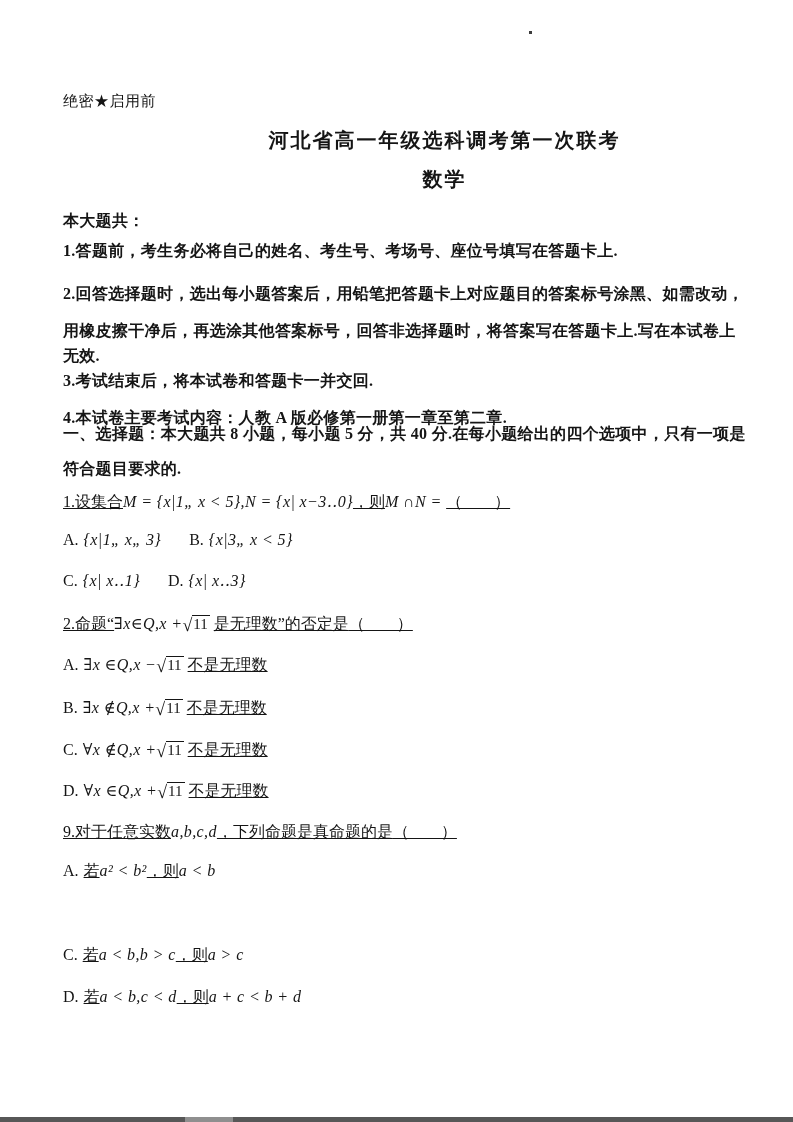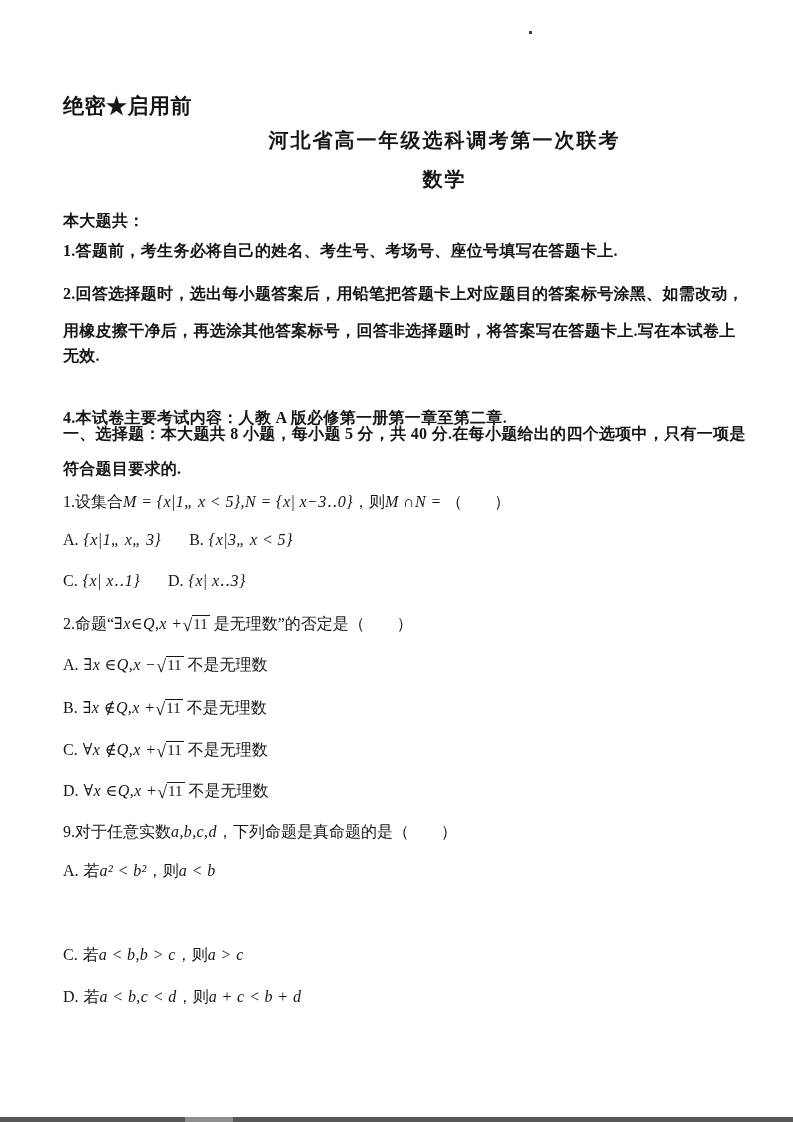--- a/index.html
+++ b/index.html
@@ -8,25 +8,25 @@
     width:793px;height:1122px;
     background:#ffffff;
     overflow:hidden;
     font-family:"Liberation Serif","DejaVu Serif",serif;
     color:#151515;
   }
   .line{position:absolute;left:63px;white-space:nowrap;}
   .center{left:0;width:100%;text-align:center;}
   
   .b{font-weight:bold;font-size:16px;letter-spacing:.3px;}
-  .security{font-weight:bold;font-size:21px;letter-spacing:.5px;}
+  .security{font-weight:normal;font-size:15px;letter-spacing:.5px;}
   .title{font-weight:bold;font-size:20px;letter-spacing:2px;padding-left:48px;}
   
   .q{font-size:16px;}
-  .cjk{font-style:normal;}
+  .cjk{font-style:normal;text-decoration:underline;}
   .m{font-style:italic;font-family:"Liberation Serif","DejaVu Serif",serif;letter-spacing:.4px;}
   .lab{font-style:normal;margin-right:5px;}
   .opt2{margin-left:24px;}
   
   .sqrt{display:inline-block;font-style:normal;}
   .sqrt .sign{font-size:18px;line-height:1;vertical-align:-2px;}
   .sqrt .radicand{border-top:1.5px solid #151515;padding:0 2px 0 1px;font-size:15px;margin-top:46px;}
   
   .stray-dot{position:absolute;left:529px;top:31px;width:3px;height:3px;background:#3c3c3c;}
   
@@ -43,20 +43,21 @@
   <div class="line security" style="top:92px">绝密★启用前</div>
 
   <div class="line center title" style="top:127px">河北省高一年级选科调考第一次联考</div>
   <div class="line center title" style="top:166px">数学</div>
 
   <div class="line b" style="top:211px">本大题共：</div>
   <div class="line b" style="top:241px">1.答题前，考生务必将自己的姓名、考生号、考场号、座位号填写在答题卡上.</div>
   <div class="line b" style="top:284px">2.回答选择题时，选出每小题答案后，用铅笔把答题卡上对应题目的答案标号涂黑、如需改动，</div>
   <div class="line b" style="top:321px">用橡皮擦干净后，再选涂其他答案标号，回答非选择题时，将答案写在答题卡上.写在本试卷上</div>
   <div class="line b" style="top:346px">无效.</div>
+  <div class="line b" style="top:371px">3.考试结束后，将本试卷和答题卡一并交回.</div>
   <div class="line b" style="top:408px">4.本试卷主要考试内容：人教 A 版必修第一册第一章至第二章.</div>
 
   <div class="line b" style="top:424px">一、选择题：本大题共 8 小题，每小题 5 分，共 40 分.在每小题给出的四个选项中，只有一项是</div>
   <div class="line b" style="top:459px">符合题目要求的.</div>
 
   <div class="line q" style="top:492px">
     <span class="cjk">1.设集合</span><span class="m">M = {x|1„ x &lt; 5},N = {x| x−3‥0}</span><span class="cjk">，则</span><span class="m">M ∩N = </span><span class="cjk">（　　）</span>
   </div>
   <div class="line q" style="top:531px">
     <span><span class="lab">A.</span><span class="m">{x|1„ x„ 3}</span></span>

